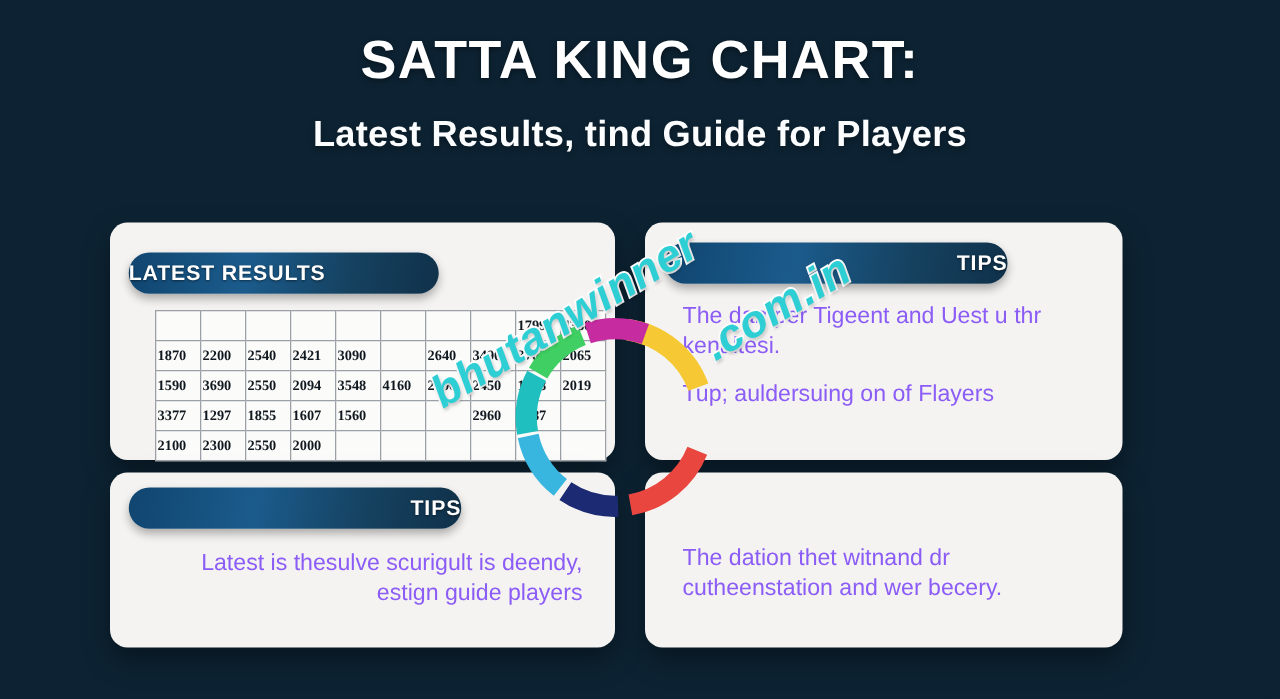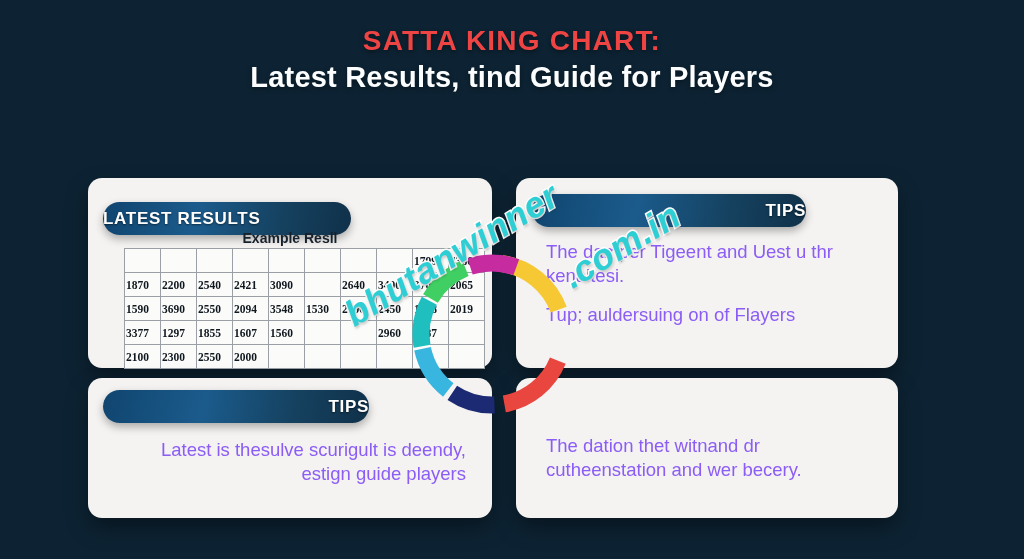--- a/index.html
+++ b/index.html
@@ -13,25 +13,25 @@
     background:
       radial-gradient(ellipse 70% 78% at 50% 52%, #1a4straight 0%, transparent 0%),
       radial-gradient(ellipse 62% 72% at 50% 55%, #174károly 0%, transparent 0%),
       radial-gradient(ellipse 58% 70% at 50% 58%, rgba(24,70,104,.95) 0%, rgba(19,56,85,.6) 45%, rgba(13,35,51,0) 78%),
       linear-gradient(135deg,#0b2030 0%,#0e2a3e 40%,#0c2436 70%,#0a1d2b 100%);
   }
 
   
   .head{position:absolute;left:0;top:26px;width:1024px;text-align:center;}
   .title{
-    font-size:28px;font-weight:bold;letter-spacing:1.2px;color:#ef4444;
+    font-size:43px;font-weight:bold;letter-spacing:1.2px;color:#ffffff;
     text-shadow:0 2px 5px rgba(0,0,0,.45);line-height:1.05;
   }
   .subtitle{
-    margin-top:6px;font-size:29px;font-weight:bold;color:#fbfdfe;
+    margin-top:21px;font-size:29px;font-weight:bold;color:#fbfdfe;
     letter-spacing:.2px;text-shadow:0 2px 5px rgba(0,0,0,.4);
   }
 
   
   .card{
     position:absolute;background:#f4f3f1;border-radius:14px;
     box-shadow:0 10px 22px rgba(0,0,0,.38);
   }
   #card-results{left:88px;top:178px;width:404px;height:190px;}
   #card-tips-left{left:88px;top:378px;width:404px;height:140px;}
@@ -108,21 +108,20 @@
 
   <div class="head">
     <div class="title">SATTA KING CHART:</div>
     <div class="subtitle">Latest Results, tind Guide for Players</div>
   </div>
 
   <div class="card" id="card-results">
     <div class="pill" id="pill-results">
       <span>LATEST RESULTS</span>
     </div>
-    <div class="tbl-title">Example Resll</div>
     <table class="grid" id="results-table">
       <tbody>
           <tr>
             <td></td>
             <td></td>
             <td></td>
             <td></td>
             <td></td>
             <td></td>
             <td></td>
@@ -141,21 +140,21 @@
             <td>3490</td>
             <td>3700</td>
             <td>2065</td>
           </tr>
           <tr>
             <td>1590</td>
             <td>3690</td>
             <td>2550</td>
             <td>2094</td>
             <td>3548</td>
-            <td>1530</td>
+            <td>4160</td>
             <td>2506</td>
             <td>2450</td>
             <td>1988</td>
             <td>2019</td>
           </tr>
           <tr>
             <td>3377</td>
             <td>1297</td>
             <td>1855</td>
             <td>1607</td>

